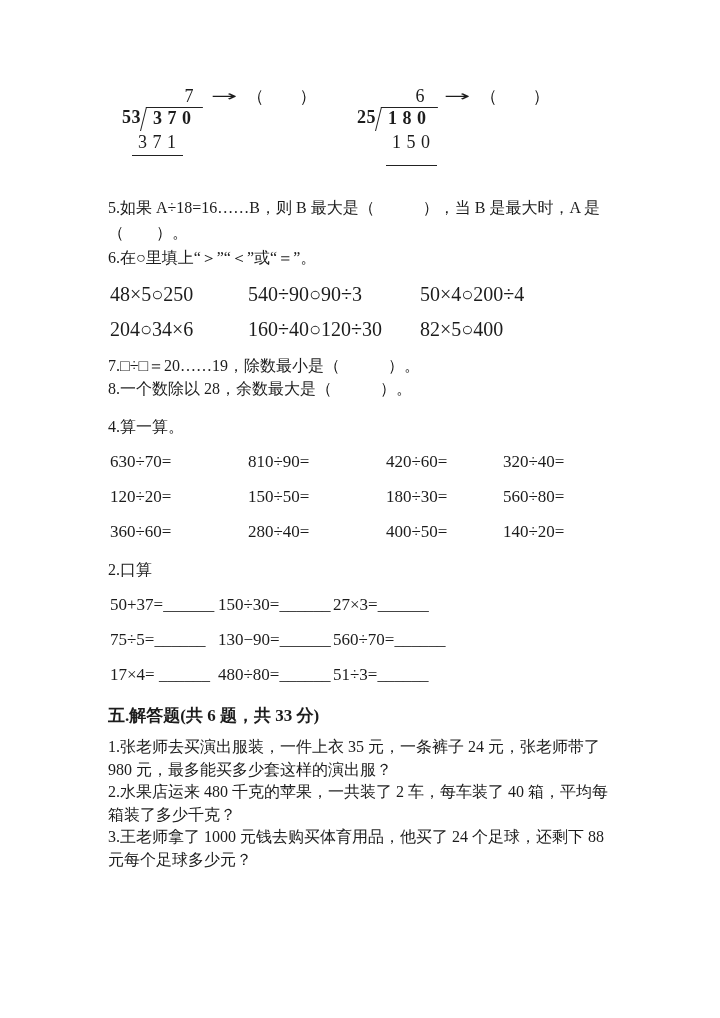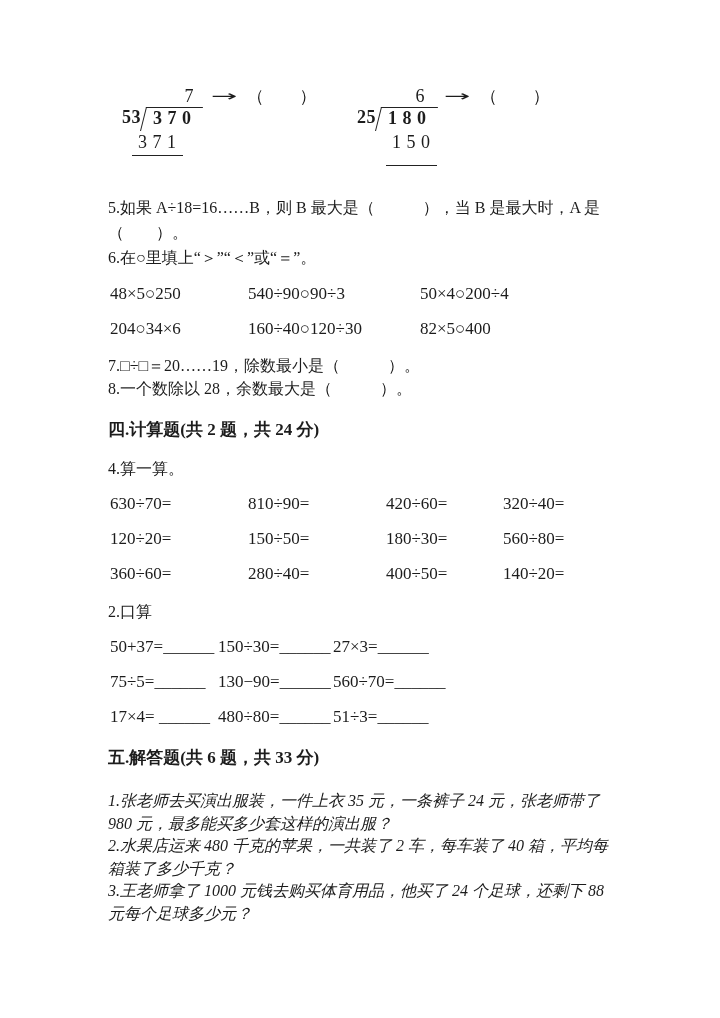--- a/index.html
+++ b/index.html
@@ -47,21 +47,21 @@
   .ld2 .ld-rem { display: block; margin-left: 47px; padding-top: 1px; white-space: pre; }
 
   
   .qline { line-height: 23px; margin: 0; white-space: pre-wrap; }
   .q5 { margin-bottom: 2px; }
   .q6 { margin: 2px 0 14px 0; }
   .compare-row {
     display: grid;
     grid-template-columns: 138px 172px auto;
     margin: 0 0 13px 2px;
-    font-size: 17px;
+    font-size: 20px;
     line-height: 22px;
   }
   .compare-row.last { margin-bottom: 14px; }
   .q7, .q8 { line-height: 23px; }
 
   
   .sec-title { font-weight: bold; font-size: 17px; margin: 18px 0 0 0; line-height: 24px; }
   .part-label { margin: 15px 0 0 0; line-height: 23px; }
   .calc-row {
     display: grid;
@@ -74,21 +74,21 @@
   .oral-row {
     display: grid;
     grid-template-columns: 108px 115px auto;
     margin: 13px 0 0 2px;
     font-size: 17px;
     line-height: 22px;
   }
   .oral-row .blankline { white-space: pre; }
 
   
-  .problems { margin-top: 20px; font-style: italic; }
+  .problems { margin-top: 8px; }
   .problems p { margin: 0; line-height: 22.6px; }
 </style>
 </head>
 <body>
 
 <div class="page">
 
   <div class="division-area">
 
     <div class="ld ld1">
@@ -134,21 +134,20 @@
   </div>
   <div class="compare-row last">
     <span>204○34×6</span>
     <span>160÷40○120÷30</span>
     <span>82×5○400</span>
   </div>
 
   <p class="qline q7">7.□÷□＝20……19，除数最小是（　　　）。</p>
   <p class="qline q8">8.一个数除以 28，余数最大是（　　　）。</p>
 
-  <h3 class="sec-title">四.计算题(共 2 题，共 24 分)</h3>
   <p class="part-label">4.算一算。</p>
 
   <div class="calc-row first">
     <span>630÷70=</span>
     <span>810÷90=</span>
     <span>420÷60=</span>
     <span>320÷40=</span>
   </div>
   <div class="calc-row">
     <span>120÷20=</span>

